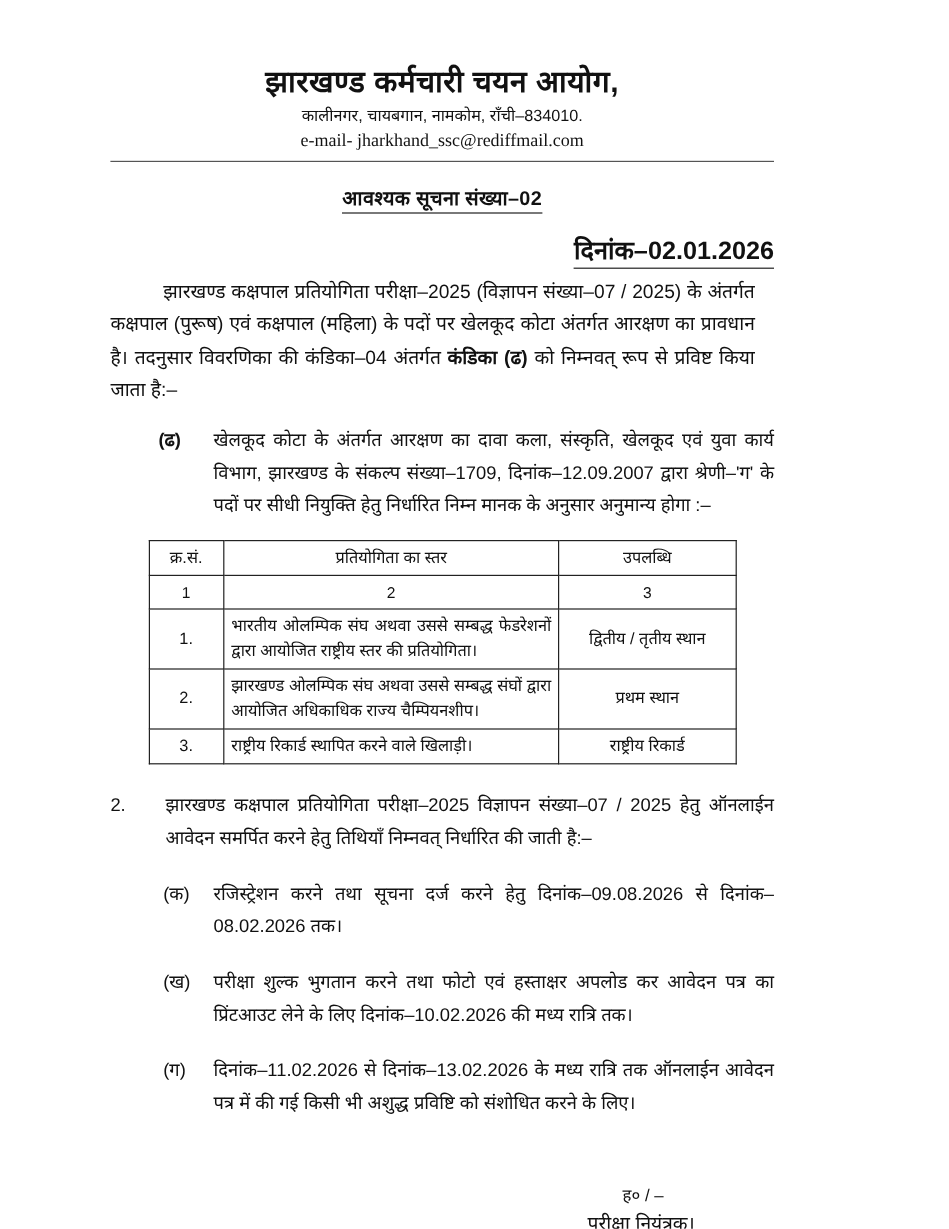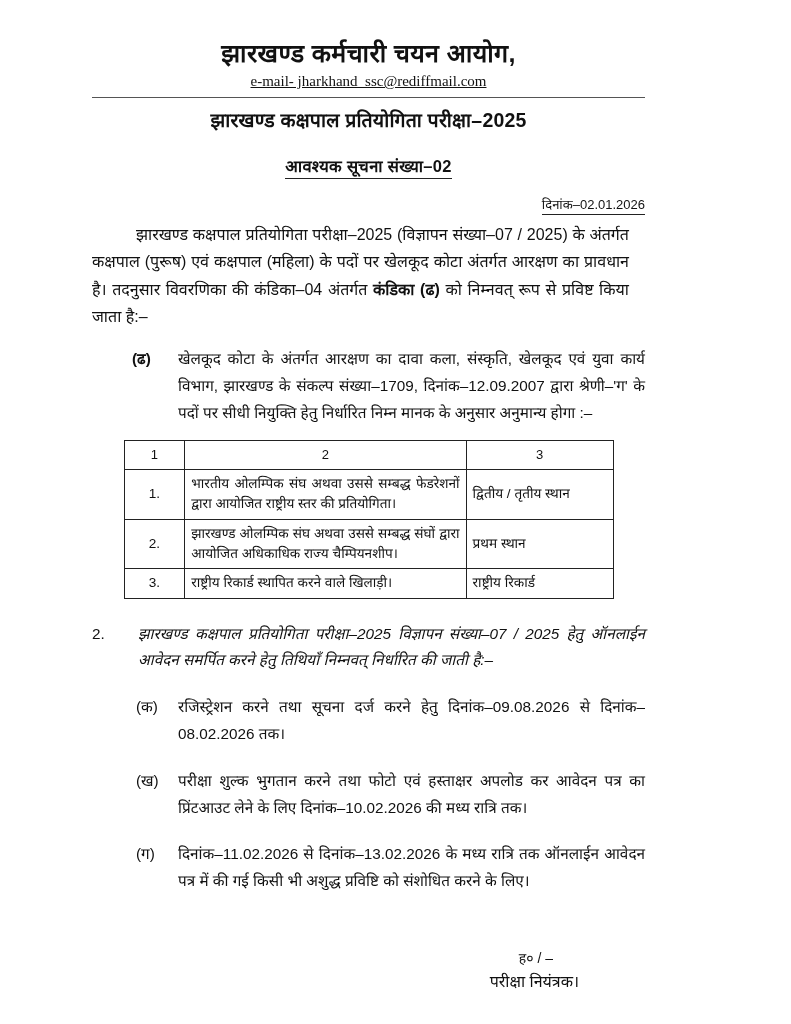--- a/index.html
+++ b/index.html
@@ -12,21 +12,21 @@
     height: 1024px;
     position: relative;
     font-family: "Liberation Sans", "DejaVu Sans", sans-serif;
     color: #111111;
     overflow: hidden;
   }
   .page {
     width: 737px;
     height: 1024px;
     box-sizing: border-box;
-    padding: 30px 92px 0 92px;
+    padding: 46px 92px 0 92px;
     position: relative;
   }
 
   
   .letterhead { text-align: center; }
   .org-name {
     font-size: 25px;
     font-weight: bold;
     letter-spacing: 0.4px;
     line-height: 1.25;
@@ -35,21 +35,20 @@
   .org-address {
     font-size: 13.5px;
     line-height: 1.45;
     margin: 0;
   }
   .org-email {
     font-family: "Liberation Serif", "DejaVu Serif", serif;
     font-size: 15px;
     line-height: 1.4;
     margin: 1px 0 0 0;
-    text-decoration: underline;
   }
   .head-rule {
     border: none;
     border-top: 1.4px solid #555;
     margin: 5px 0 8px 0;
     width: 100%;
   }
 
   
   .exam-title {
@@ -80,22 +79,22 @@
     letter-spacing: 0.3px;
   }
 
   
   .date-wrap {
     text-align: right;
     margin: 16px 0 0 0;
   }
   .date-val {
     display: inline-block;
-    font-size: 13px;
-    font-weight: normal;
+    font-size: 21px;
+    font-weight: bold;
     border-bottom: 1.3px solid #222;
     padding-bottom: 1px;
   }
 
   
   .para {
     font-size: 16px;
     line-height: 1.72;
     text-align: justify;
     text-justify: inter-word;
@@ -138,37 +137,36 @@
     border: 1.2px solid #222;
     padding: 4px 6px;
     vertical-align: middle;
   }
   table.norms th {
     font-weight: normal;
     text-align: center;
   }
   .col-sn   { width: 52px;  text-align: center; }
   .col-lvl  { width: 292px; }
-  .col-ach  { width: 146px; }
+  .col-ach  { width: 146px; text-align: center; }
   .numrow td { text-align: center; font-size: 13px; padding: 1px 4px; }
   .lvl-text { text-align: justify; text-justify: inter-word; padding: 5px 8px; }
 
   
   .item2 {
     display: flex;
     margin: 22px 0 0 0;
     font-size: 15.3px;
     line-height: 1.75;
   }
   .item2 .num { flex: 0 0 auto; width: 46px; }
   .item2 .itext {
     flex: 1 1 auto;
     text-align: justify;
     text-justify: inter-word;
-    font-style: italic;
   }
 
   .sub-item {
     display: flex;
     margin: 19px 0 0 44px;
     font-size: 15.3px;
     line-height: 1.78;
   }
   .sub-item .marker { flex: 0 0 auto; width: 42px; }
   .sub-item .stext {
@@ -186,44 +184,49 @@
   .sign-line1 { font-size: 14px; margin-right: 26px; }
   .sign-line2 { font-size: 16px; }
 </style>
 </head>
 <body>
 
 <div class="page">
 
   <div class="letterhead">
     <div class="org-name">झारखण्ड कर्मचारी चयन आयोग,</div>
+    <div class="org-address">कालीनगर, चायबगान, नामकोम, राँची–834010.</div>
     <div class="org-email">e-mail- jharkhand_ssc@rediffmail.com</div>
   </div>
   <hr class="head-rule">
 
-  <div class="exam-title">झारखण्ड कक्षपाल प्रतियोगिता परीक्षा–2025</div>
 
   <div class="notice-no-wrap">
     <span class="notice-no">आवश्यक सूचना संख्या–02</span>
   </div>
 
   <div class="date-wrap">
     <span class="date-val">दिनांक–02.01.2026</span>
   </div>
 
   <p class="para"><span class="indent"></span><span>झारखण्ड कक्षपाल प्रतियोगिता परीक्षा–2025 (विज्ञापन संख्या–07 / 2025) के अंतर्गत कक्षपाल (पुरूष) एवं कक्षपाल (महिला) के पदों पर खेलकूद कोटा अंतर्गत आरक्षण का प्रावधान है। तदनुसार विवरणिका की कंडिका–04 अंतर्गत </span><span class="bold">कंडिका (ढ)</span><span> को निम्नवत् रूप से प्रविष्ट किया जाता है:–</span></p>
 
   <div class="clause">
     <div class="marker">(ढ)</div>
     <div class="ctext">खेलकूद कोटा के अंतर्गत आरक्षण का दावा कला, संस्कृति, खेलकूद एवं युवा कार्य विभाग, झारखण्ड के संकल्प संख्या–1709, दिनांक–12.09.2007 द्वारा श्रेणी–'ग' के पदों पर सीधी नियुक्ति हेतु निर्धारित निम्न मानक के अनुसार अनुमान्य होगा :–</div>
   </div>
 
   <div class="table-wrap">
     <table class="norms">
       <thead>
+        <tr>
+          <th class="col-sn">क्र.सं.</th>
+          <th class="col-lvl">प्रतियोगिता का स्तर</th>
+          <th class="col-ach">उपलब्धि</th>
+        </tr>
         <tr class="numrow">
           <td class="col-sn">1</td>
           <td class="col-lvl" style="text-align:center">2</td>
           <td class="col-ach">3</td>
         </tr>
       </thead>
       <tbody>
         <tr>
           <td class="col-sn">1.</td>
           <td class="col-lvl lvl-text">भारतीय ओलम्पिक संघ अथवा उससे सम्बद्ध फेडरेशनों द्वारा आयोजित राष्ट्रीय स्तर की प्रतियोगिता।</td>

